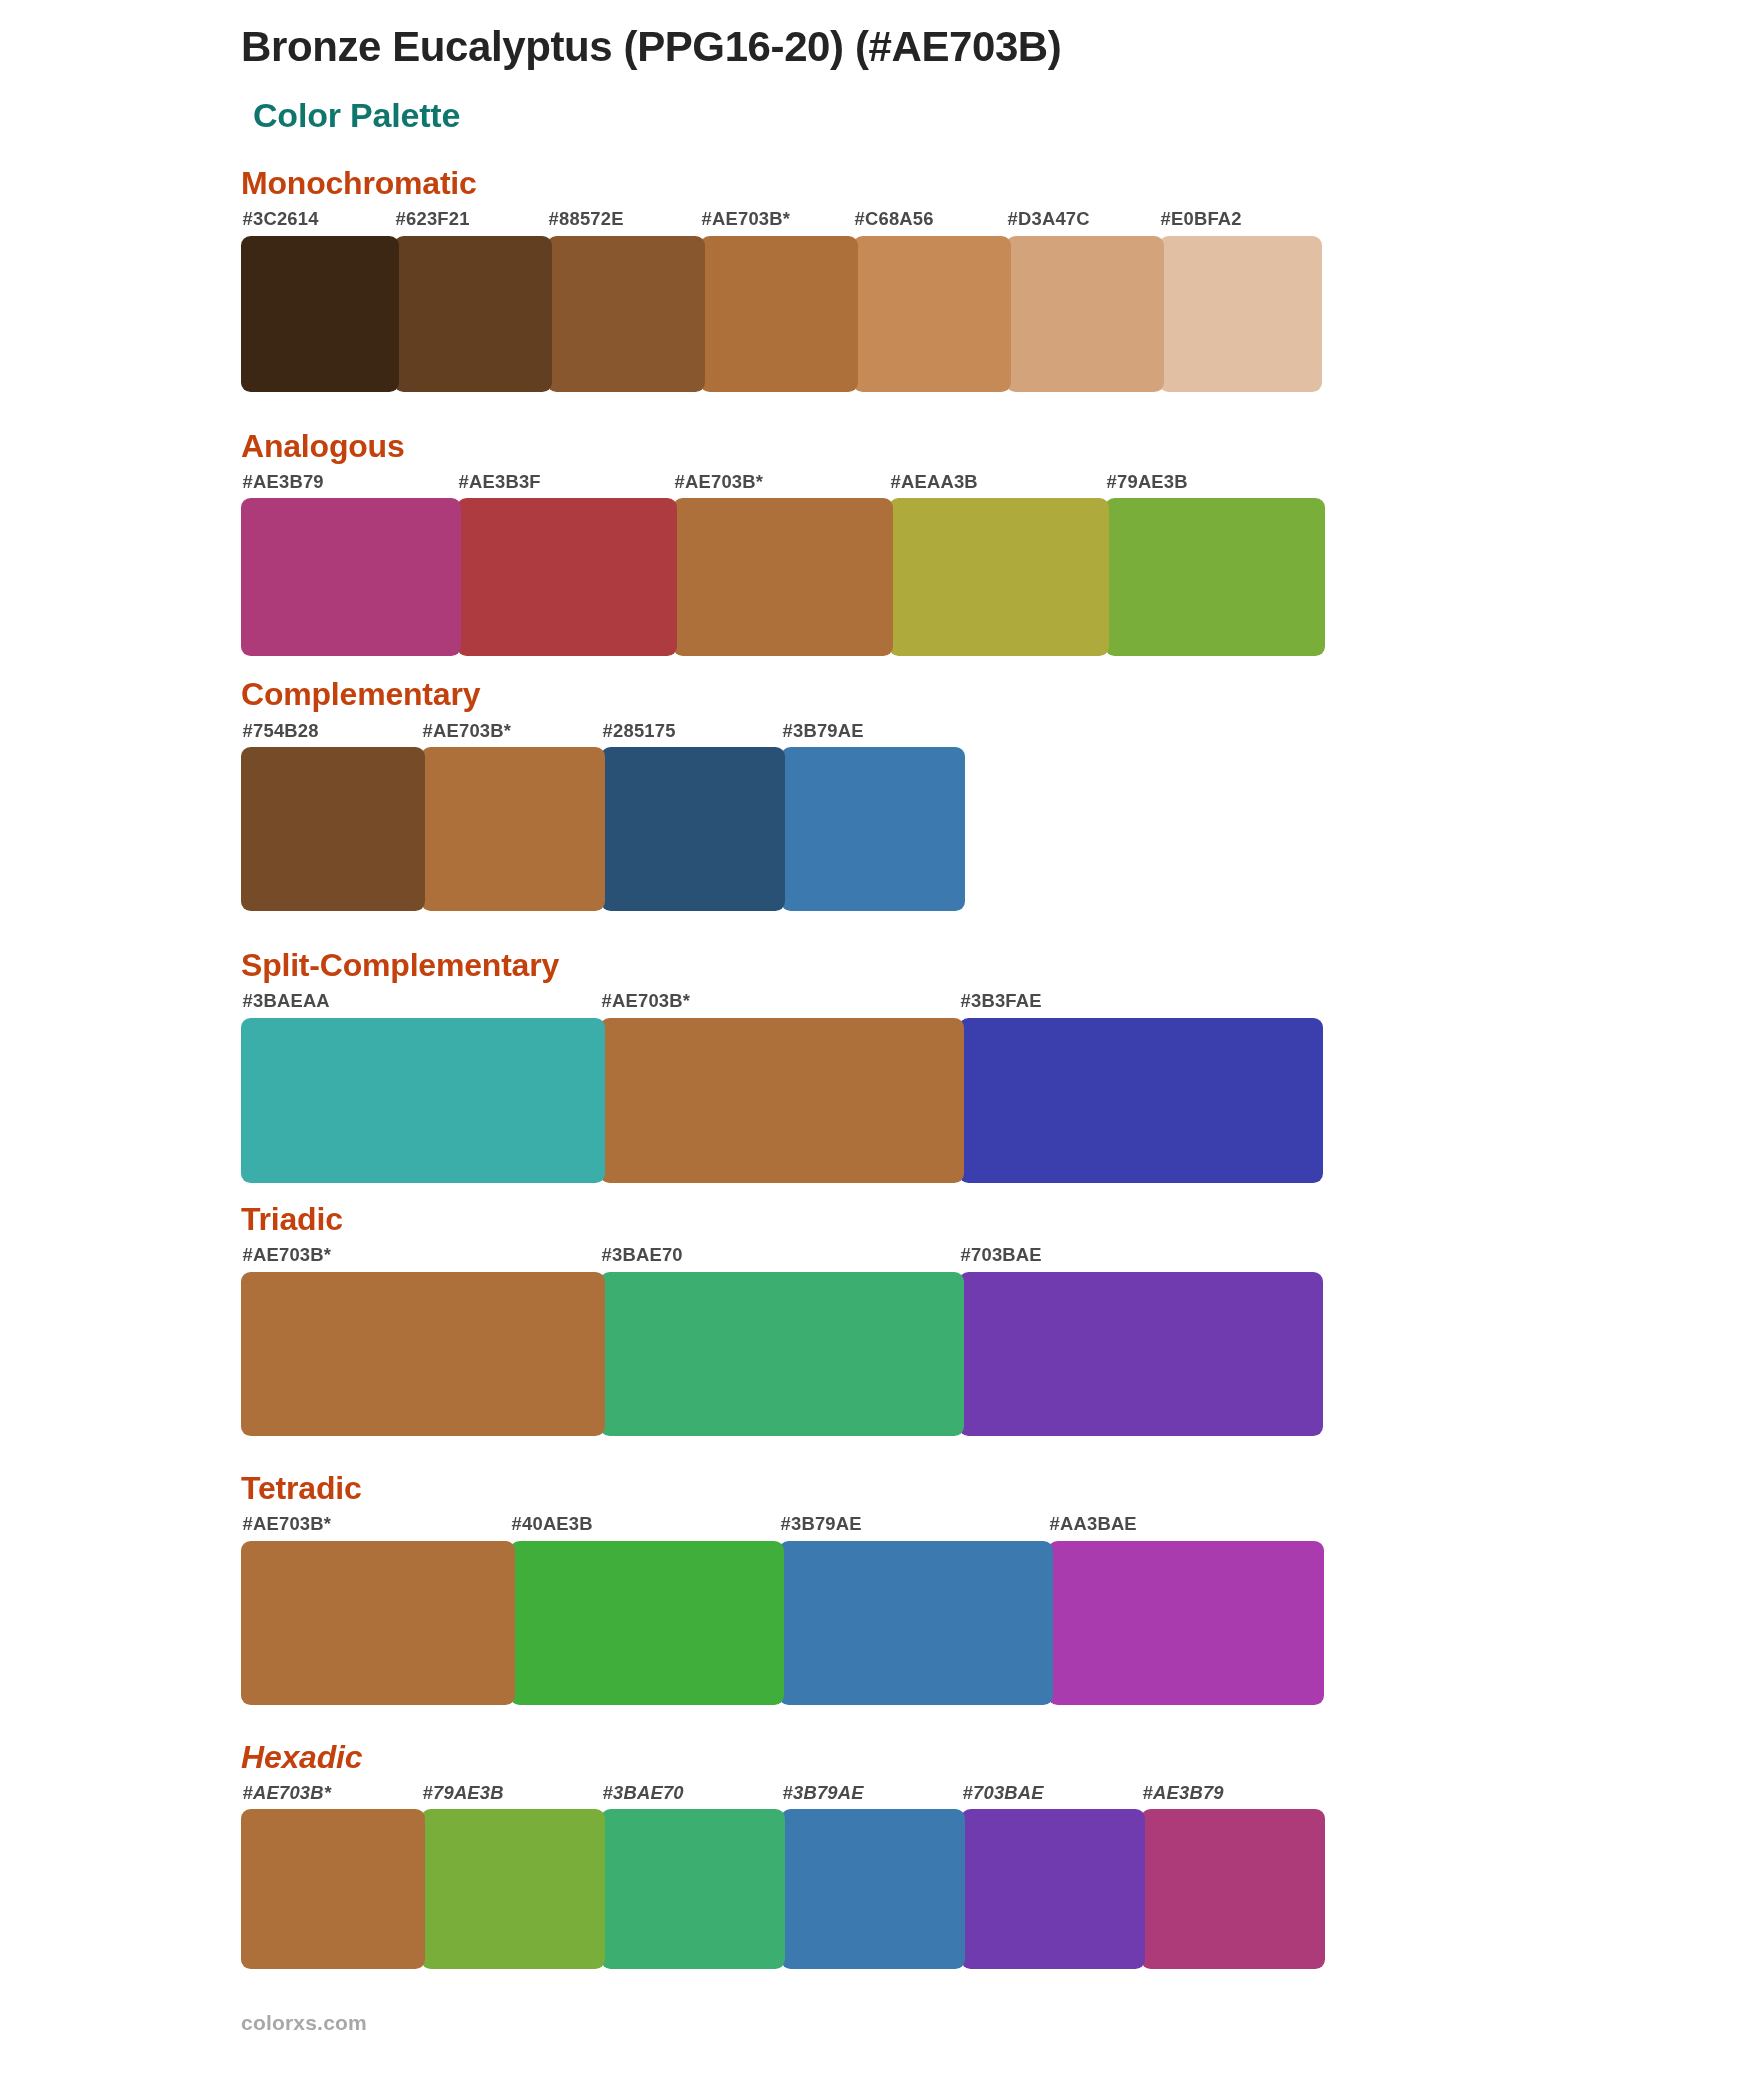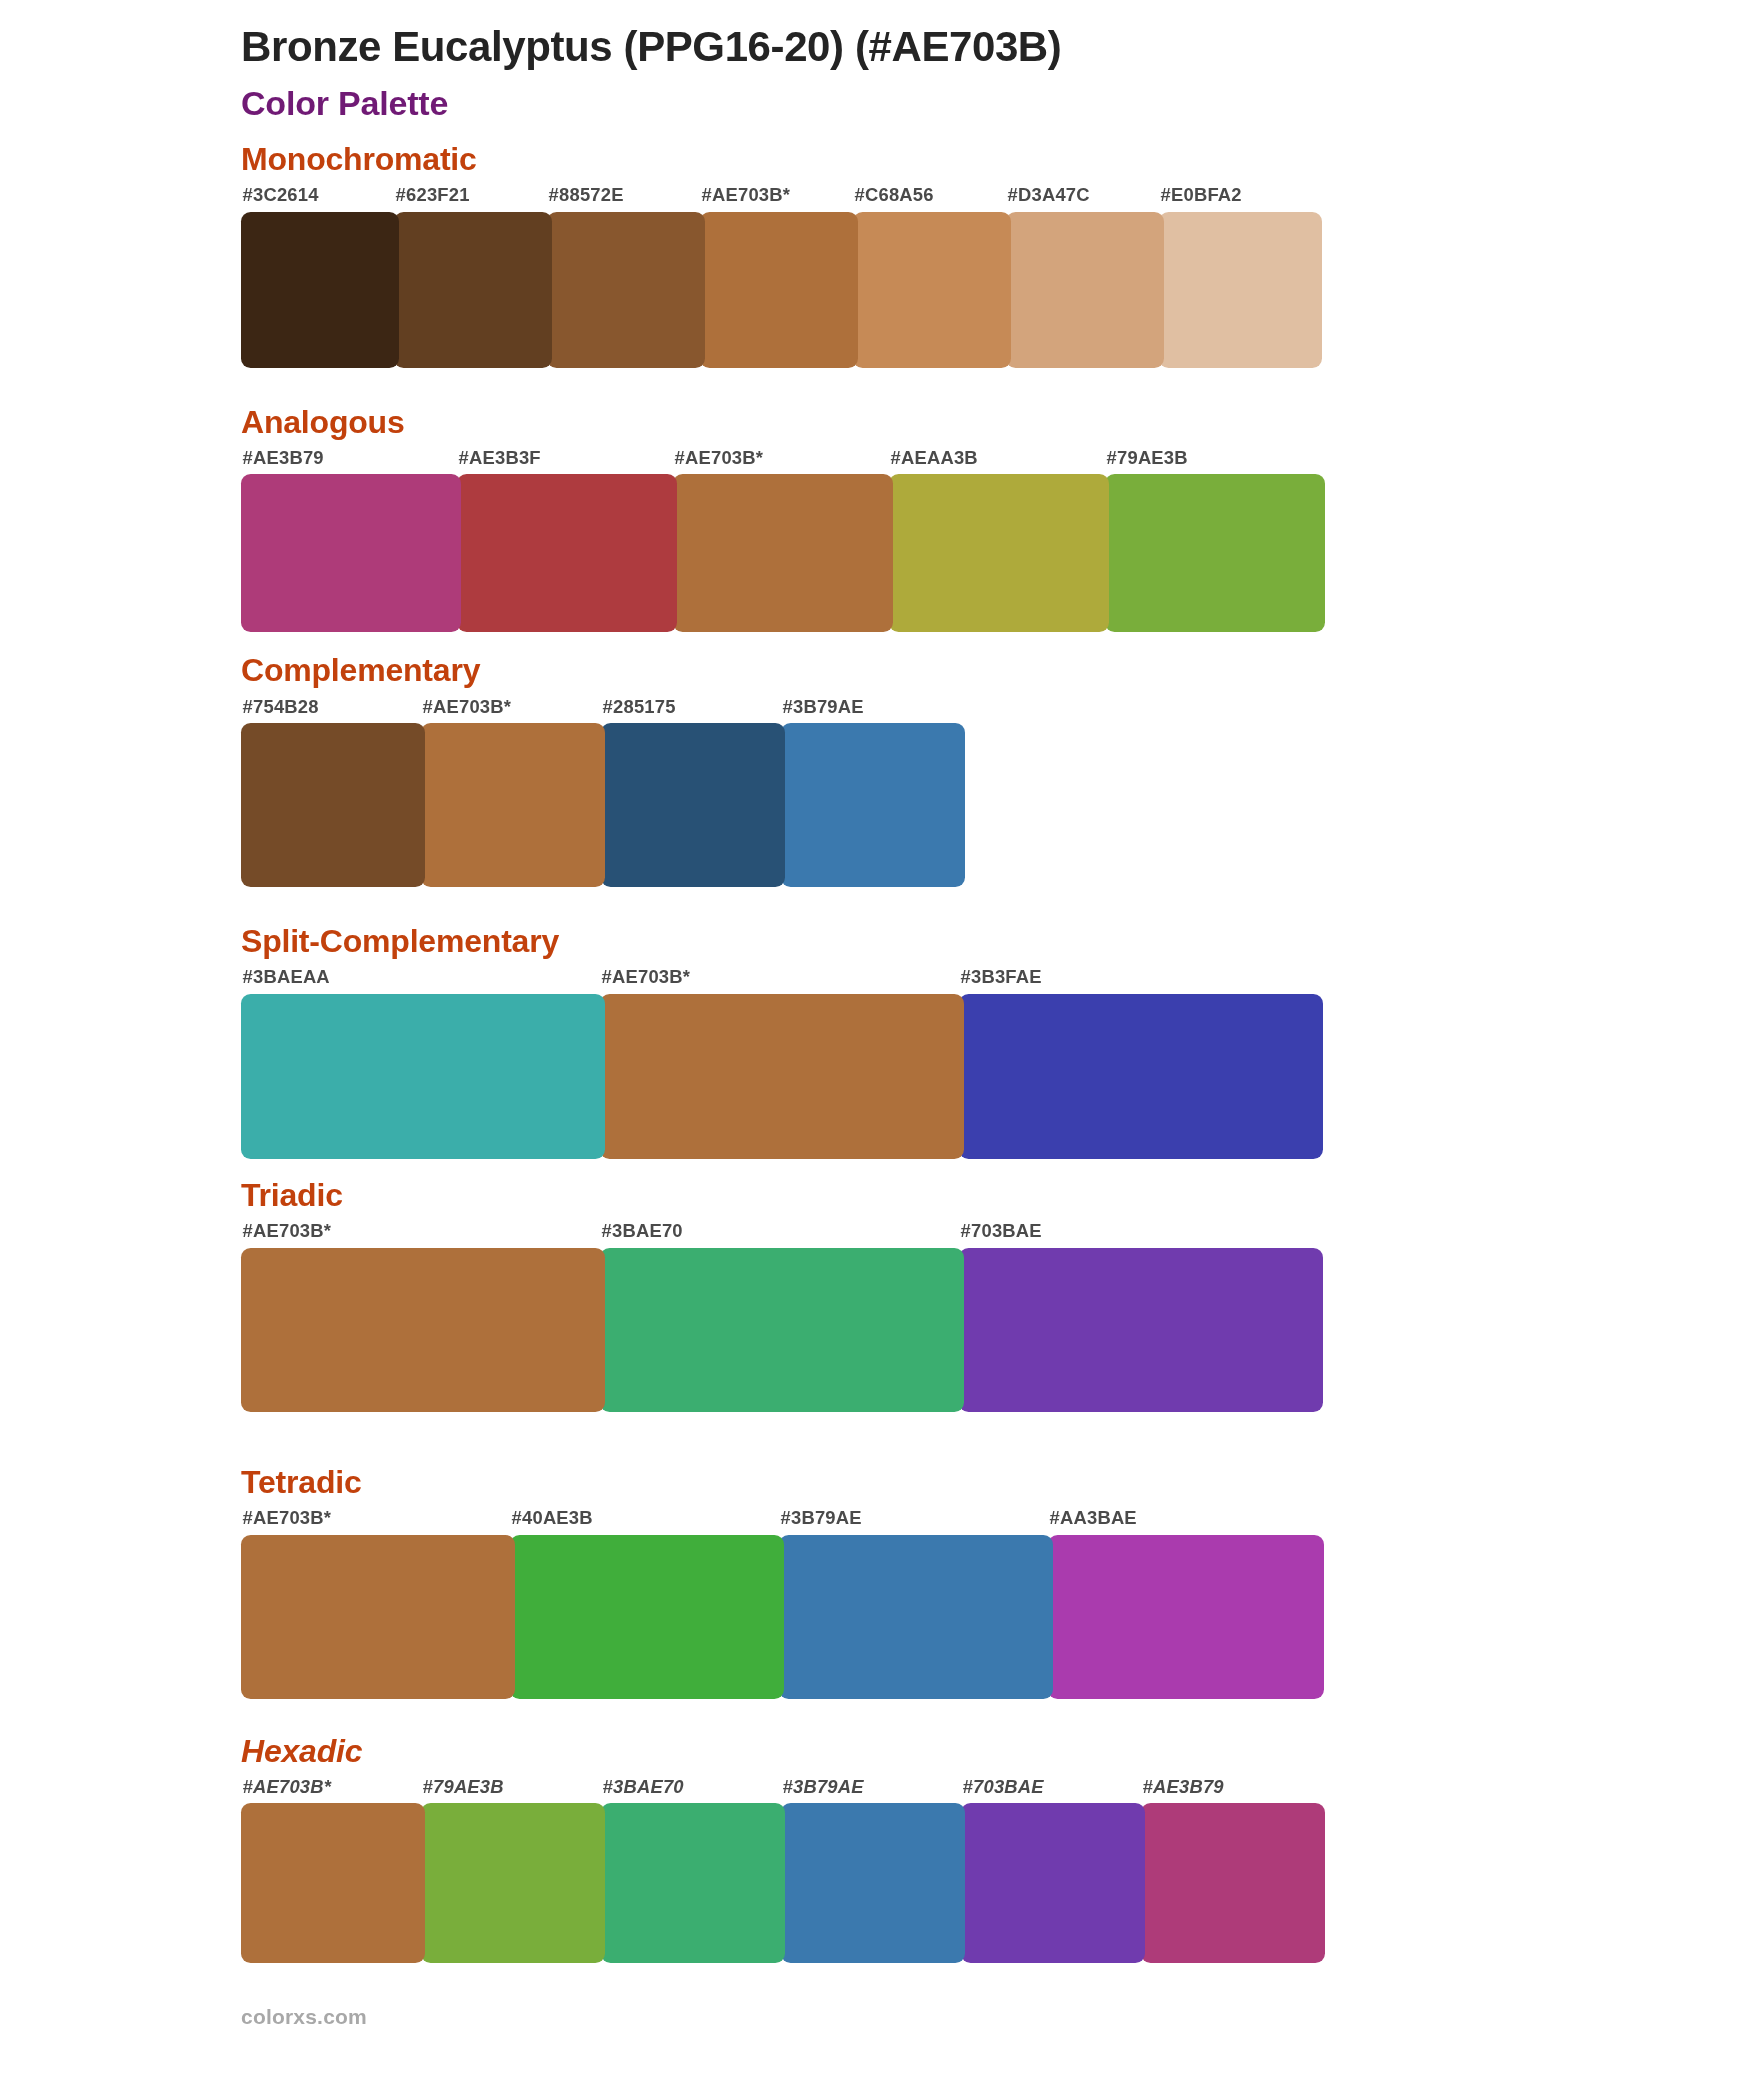--- a/index.html
+++ b/index.html
@@ -34,24 +34,24 @@
     color: #242424;
     letter-spacing: -0.4px;
     line-height: 1.18;
     margin: 0;
     padding: 0;
   }
 
   .page-subtitle {
     font-size: 34px;
     font-weight: bold;
-    color: #701a75;
+    color: #0f766e;
     letter-spacing: -0.2px;
     line-height: 1.2;
-    margin: 0;
+    margin: 12px;
     padding: 11.2px 0 0 0;
   }
 
   .sections {
     padding: 0;
     margin: 0;
   }
 
   .section {
     position: relative;
@@ -106,21 +106,21 @@
 
   .sec-complementary { padding-top: 22px; }
   .sec-complementary .swatch-chip { height: 164px; }
 
   .sec-split-complementary { padding-top: 38px; }
   .sec-split-complementary .swatch-chip { height: 165px; }
 
   .sec-triadic { padding-top: 20px; }
   .sec-triadic .swatch-chip { height: 164px; }
 
-  .sec-tetradic { padding-top: 54px; }
+  .sec-tetradic { padding-top: 36px; }
   .sec-tetradic .swatch-chip { height: 164px; }
 
   .sec-hexadic { padding-top: 36px; font-style: italic; }
   .sec-hexadic .swatch-chip { height: 160px; }
 
   .footer {
     padding: 42px 0 0 241px;
   }
 
   .footer-link {

